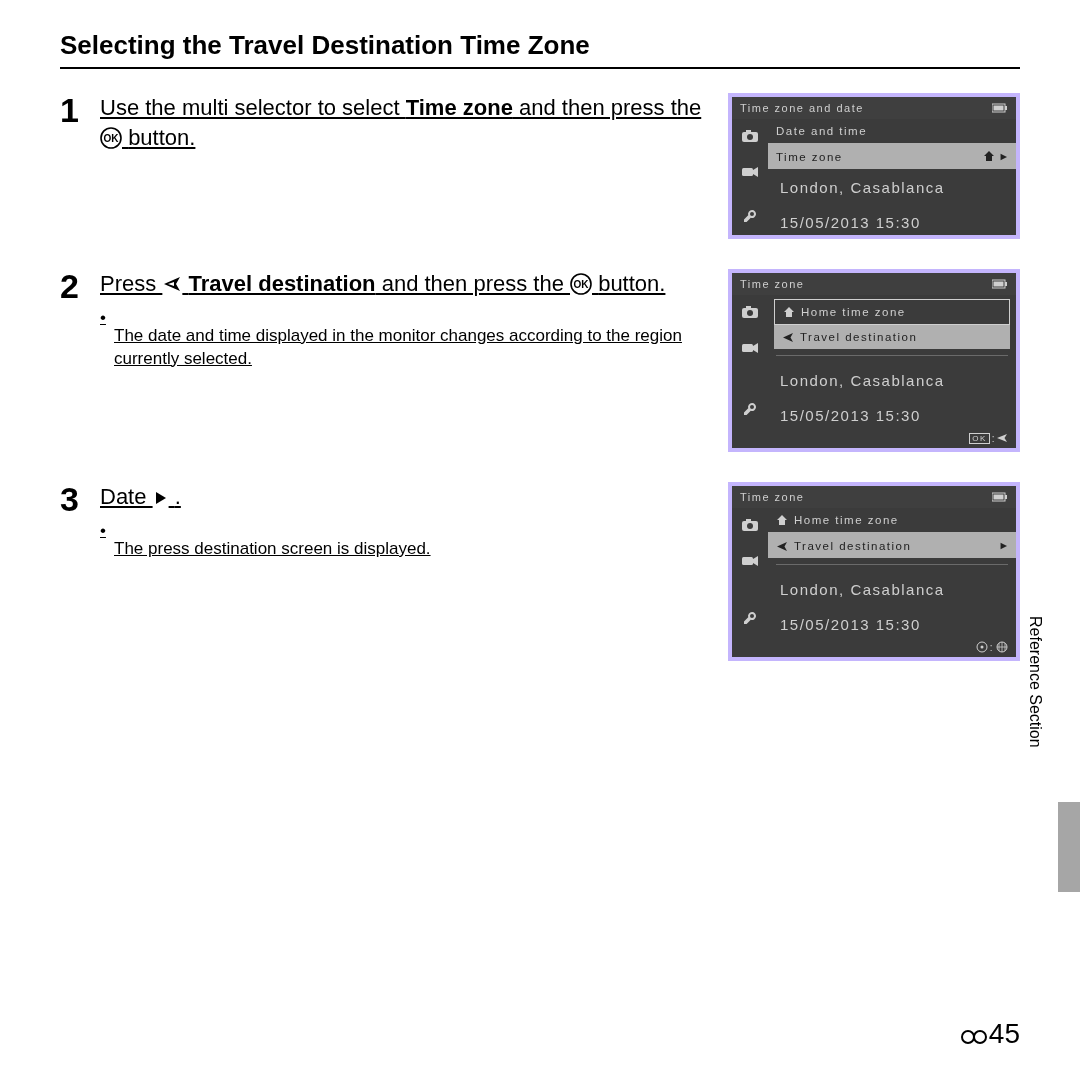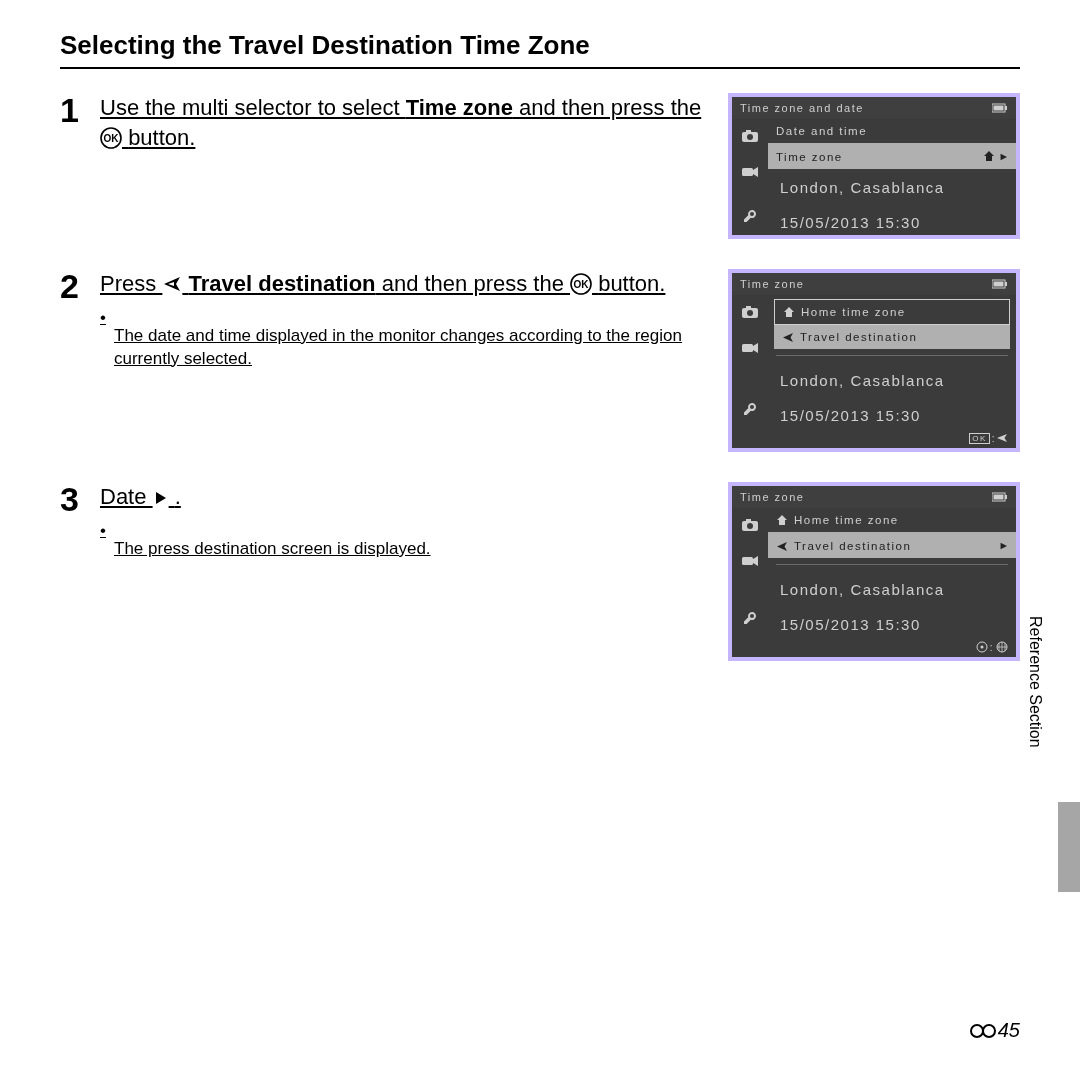--- a/index.html
+++ b/index.html
@@ -24,21 +24,21 @@
   .lcd .row{display:flex;align-items:flex-end;justify-content:space-between;padding:6px 8px;}
   .lcd .hl{background:#b0b0b0;color:#222;}
   .lcd .row.hl .ri{color:#222;}
   .lcd .ri{color:#cfcfcf;font-weight:700;}
   .lcd .info{padding:10px 8px 4px 12px;font-size:15px;color:#cfcfcf;}
   .lcd .info .ts{margin-top:18px;}
   .lcd .foot{display:flex;justify-content:flex-end;align-items:center;height:20px;padding:0 8px;font-size:10px;background:#3b3b3b;color:#cfcfcf;}
   .sep{margin:6px 8px;border:0;border-top:1px solid #6a6a6a;}
   .sidetab{position:absolute;right:0;top:802px;width:22px;height:90px;background:#a6a6a6;}
   .refsec{position:absolute;right:36px;top:616px;writing-mode:vertical-rl;font-size:16px;}
-  .pgnum{position:absolute;right:60px;bottom:38px;font-size:20px;font-style:italic;}
+  .pgnum{position:absolute;right:60px;bottom:30px;font-size:28px;}
   .row .ic-left{display:inline-flex;align-items:center;gap:6px;}
 </style>
 </head>
 <body>
 
 <div class="page">
 
   <div class="title">Selecting the Travel Destination Time Zone</div>
 
   <div class="step">

